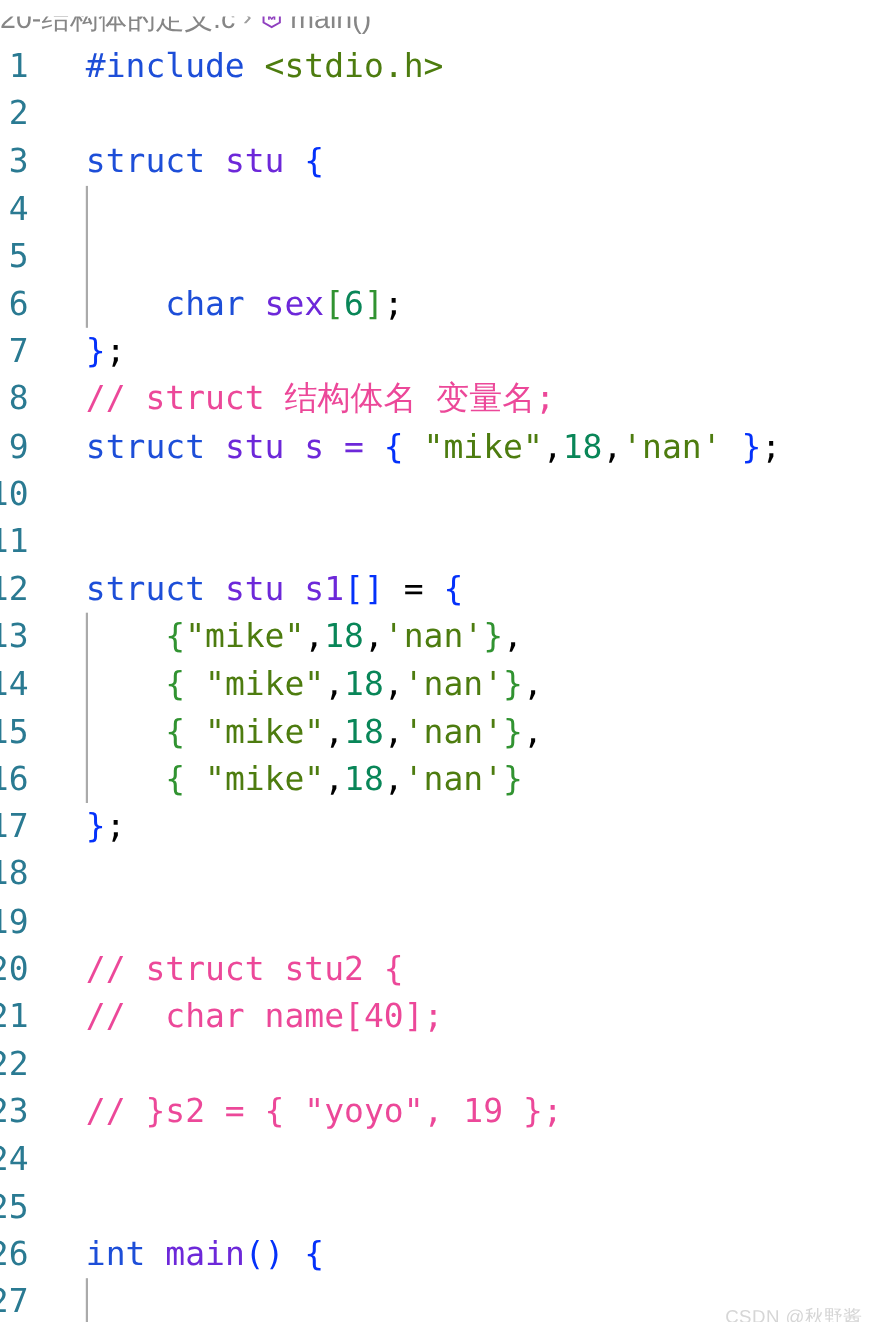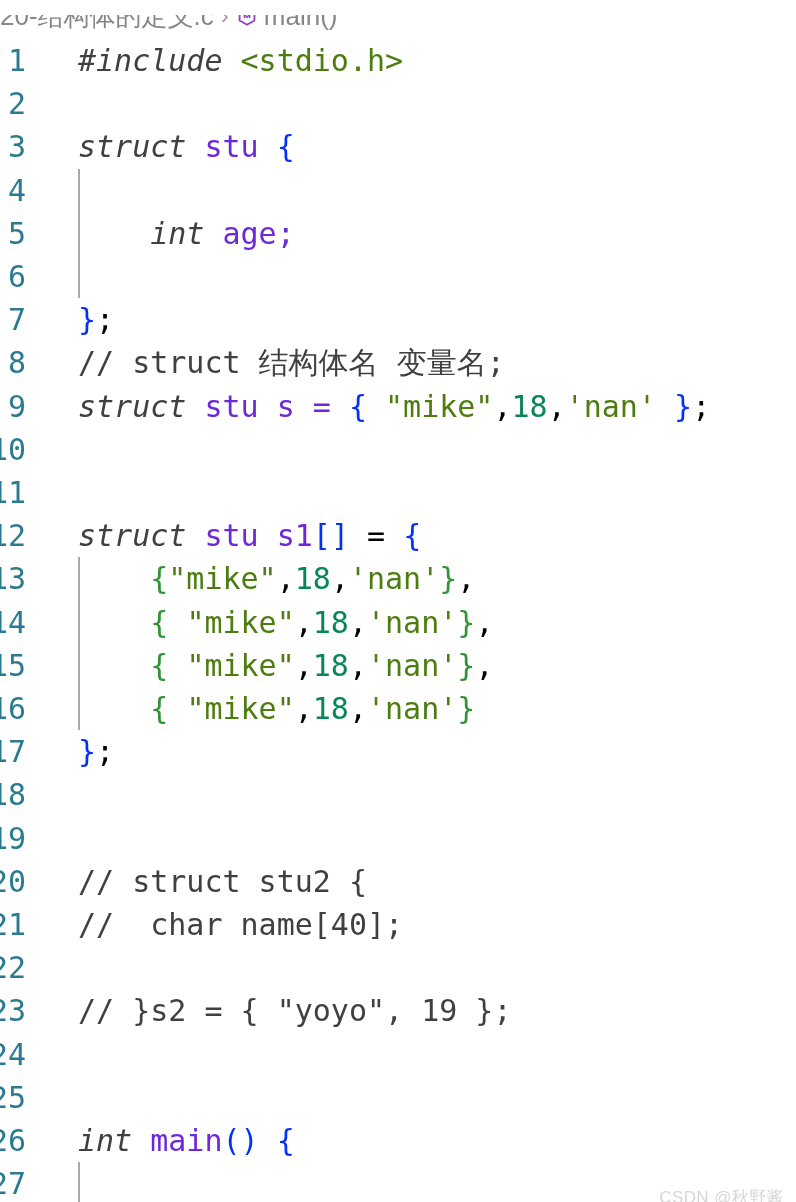--- a/index.html
+++ b/index.html
@@ -93,26 +93,26 @@
 
   
   .indent-guide {
     position: absolute;
     left: 78px;
     width: 2px;
     background: #aaaaaa;
   }
 
   
-  .kw   { color: #404040; font-style: italic; }
+  .kw   { color: #1d4ed8; }
   .id   { color: #6d28d9; }
   .pun  { color: #000000; }
   .str  { color: #4d7c0f; }
   .num  { color: #098658; }
-  .cmt  { color: #404040; }
+  .cmt  { color: #ec4899; }
   .br1  { color: #0431fa; }
   .br2  { color: #319331; }
 
   
   .watermark {
     position: absolute;
     right: 12px;
     bottom: 8px;
     font-family: "Liberation Sans", "DejaVu Sans", sans-serif;
     font-size: 17px;
@@ -160,25 +160,25 @@
       <span class="lineno">3</span>
       <span class="codetext"><span class="kw">struct</span><span class="id"> stu </span><span class="br1">{</span></span>
     </div>
 
     <div class="code-row" style="top:129.6px; position:absolute; left:0; width:796px;">
       <span class="lineno">4</span>
     </div>
 
     <div class="code-row" style="top:172.8px; position:absolute; left:0; width:796px;">
       <span class="lineno">5</span>
-      <span class="codetext"><span class="kw">    int</span><span class="id"> age;</span></span>
     </div>
 
     <div class="code-row" style="top:216px; position:absolute; left:0; width:796px;">
       <span class="lineno">6</span>
+      <span class="codetext"><span class="kw">    char</span><span class="id"> sex</span><span class="br2">[</span><span class="num">6</span><span class="br2">]</span><span class="pun">;</span></span>
     </div>
 
     <div class="code-row" style="top:259.2px; position:absolute; left:0; width:796px;">
       <span class="lineno">7</span>
       <span class="codetext"><span class="br1">}</span><span class="pun">;</span></span>
     </div>
 
     <div class="code-row" style="top:302.4px; position:absolute; left:0; width:796px;">
       <span class="lineno">8</span>
       <span class="codetext"><span class="cmt">// struct 结构体名 变量名;</span></span>

